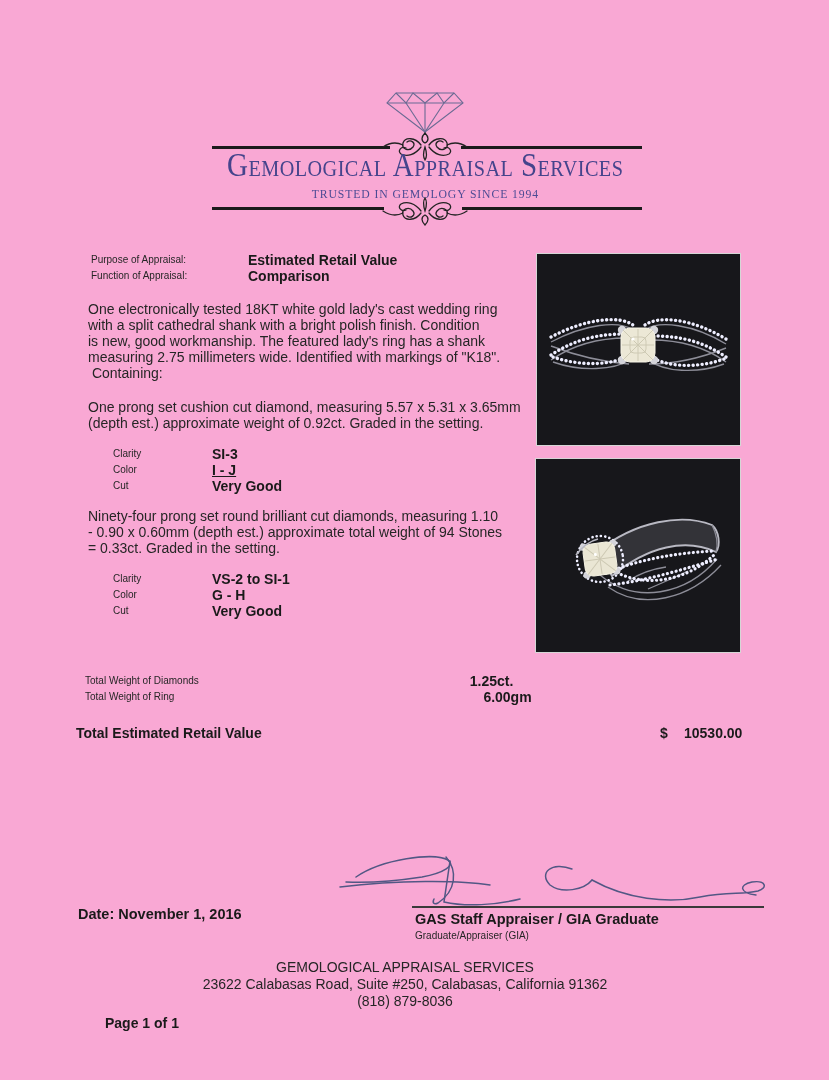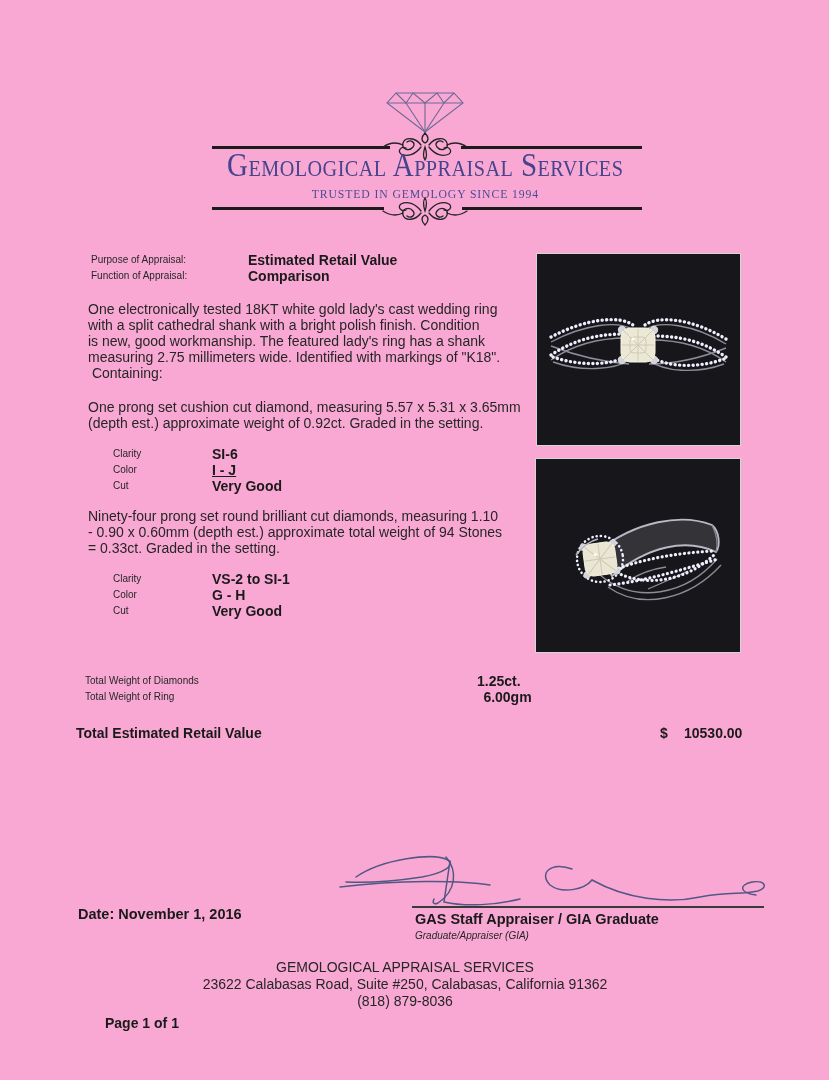--- a/index.html
+++ b/index.html
@@ -21,21 +21,21 @@
   }
   .subtitle-inner{
     display:inline-block;font-family:"Liberation Serif","DejaVu Serif",serif;
     font-size:13px;color:#4c4b94;letter-spacing:1px;white-space:nowrap;
     transform:scaleX(.9);transform-origin:center;
   }
   .photo{background:#17171b;outline:1px solid #d6d6d6;}
   .sigline{background:#3a3a3a;height:2px;}
   .foot{font-size:14px;line-height:17px;text-align:center;color:#262626;white-space:pre-line;}
   .pagebold{font-size:14px;font-weight:bold;text-align:left;color:#1a1a1a;}
-  .italic{font-style:italic;font-weight:normal;}
+  .italic{font-weight:normal;}
 </style>
 </head>
 <body>
 
 <div class="page">
 
   <svg class="abs" style="left:384px;top:82px;" width="82" height="52" viewBox="0 0 82 52">
     <g fill="none" stroke="#6a6a93" stroke-width="1.1">
       <polygon points="12,11 70,11 79,21 41,50 3,21"></polygon>
       <line x1="3" y1="21" x2="79" y2="21"></line>
@@ -93,21 +93,21 @@
 
   <div class="abs para" style="left:88px;top:301px;">One electronically tested 18KT white gold lady's cast wedding ring
 with a split cathedral shank with a bright polish finish. Condition
 is new, good workmanship. The featured lady's ring has a shank
 measuring 2.75 millimeters wide. Identified with markings of "K18".
 &nbsp;Containing:</div>
 
   <div class="abs para" style="left:88px;top:399px;">One prong set cushion cut diamond, measuring 5.57 x 5.31 x 3.65mm
 (depth est.) approximate weight of 0.92ct. Graded in the setting.</div>
   <div class="abs lbl" style="left:113px;top:446px;">Clarity</div>
-  <div class="abs val" style="left:212px;top:446px;">SI-6</div>
+  <div class="abs val" style="left:212px;top:446px;">SI-3</div>
   <div class="abs lbl" style="left:113px;top:462px;">Color</div>
   <div class="abs val" style="left:212px;top:462px;text-decoration:underline;">I - J</div>
   <div class="abs lbl" style="left:113px;top:478px;">Cut</div>
   <div class="abs val" style="left:212px;top:478px;">Very Good</div>
 
   <div class="abs para" style="left:88px;top:508px;">Ninety-four prong set round brilliant cut diamonds, measuring 1.10
 - 0.90 x 0.60mm (depth est.) approximate total weight of 94 Stones
 = 0.33ct. Graded in the setting.</div>
   <div class="abs lbl" style="left:113px;top:571px;">Clarity</div>
   <div class="abs val" style="left:212px;top:571px;">VS-2 to SI-1</div>
@@ -184,21 +184,21 @@
           <line x1="0" y1="-15" x2="0" y2="15"></line>
             <line x1="-15" y1="0" x2="15" y2="0"></line>
         </g>
         <circle cx="-4" cy="-5" r="1.5" fill="#ffffff"></circle>
       </g>
       <path d="M40,96 C46,88 54,82 62,80" fill="none" stroke="#b9b9c3" stroke-width="1.6"></path>
     </svg>
   </figure>
 
   <div class="abs lbl" style="left:85px;top:673px;text-align:right;">Total Weight of Diamonds</div>
-  <div class="abs val" style="left:477px;top:673px;width:95px;">1.25ct.</div>
+  <div class="abs val" style="left:444px;top:673px;width:95px;text-align:center;">1.25ct.</div>
   <div class="abs lbl" style="left:85px;top:689px;">Total Weight of Ring</div>
   <div class="abs val" style="left:460px;top:689px;width:95px;text-align:center;">6.00gm</div>
 
   <div class="abs val" style="left:76px;top:725px;">Total Estimated Retail Value</div>
   <div class="abs val" style="left:660px;top:725px;">$</div>
   <div class="abs val" style="left:684px;top:725px;">10530.00</div>
 
   <svg class="abs" style="left:338px;top:847px;" width="428" height="62" viewBox="0 0 428 62">
     <g fill="none" stroke="#44517e" stroke-width="1.5" stroke-linecap="round" opacity="0.92">
       <path d="M18,30 C44,12 96,5 110,13 C118,18 106,26 84,30 C58,34 28,36 8,35"></path>

